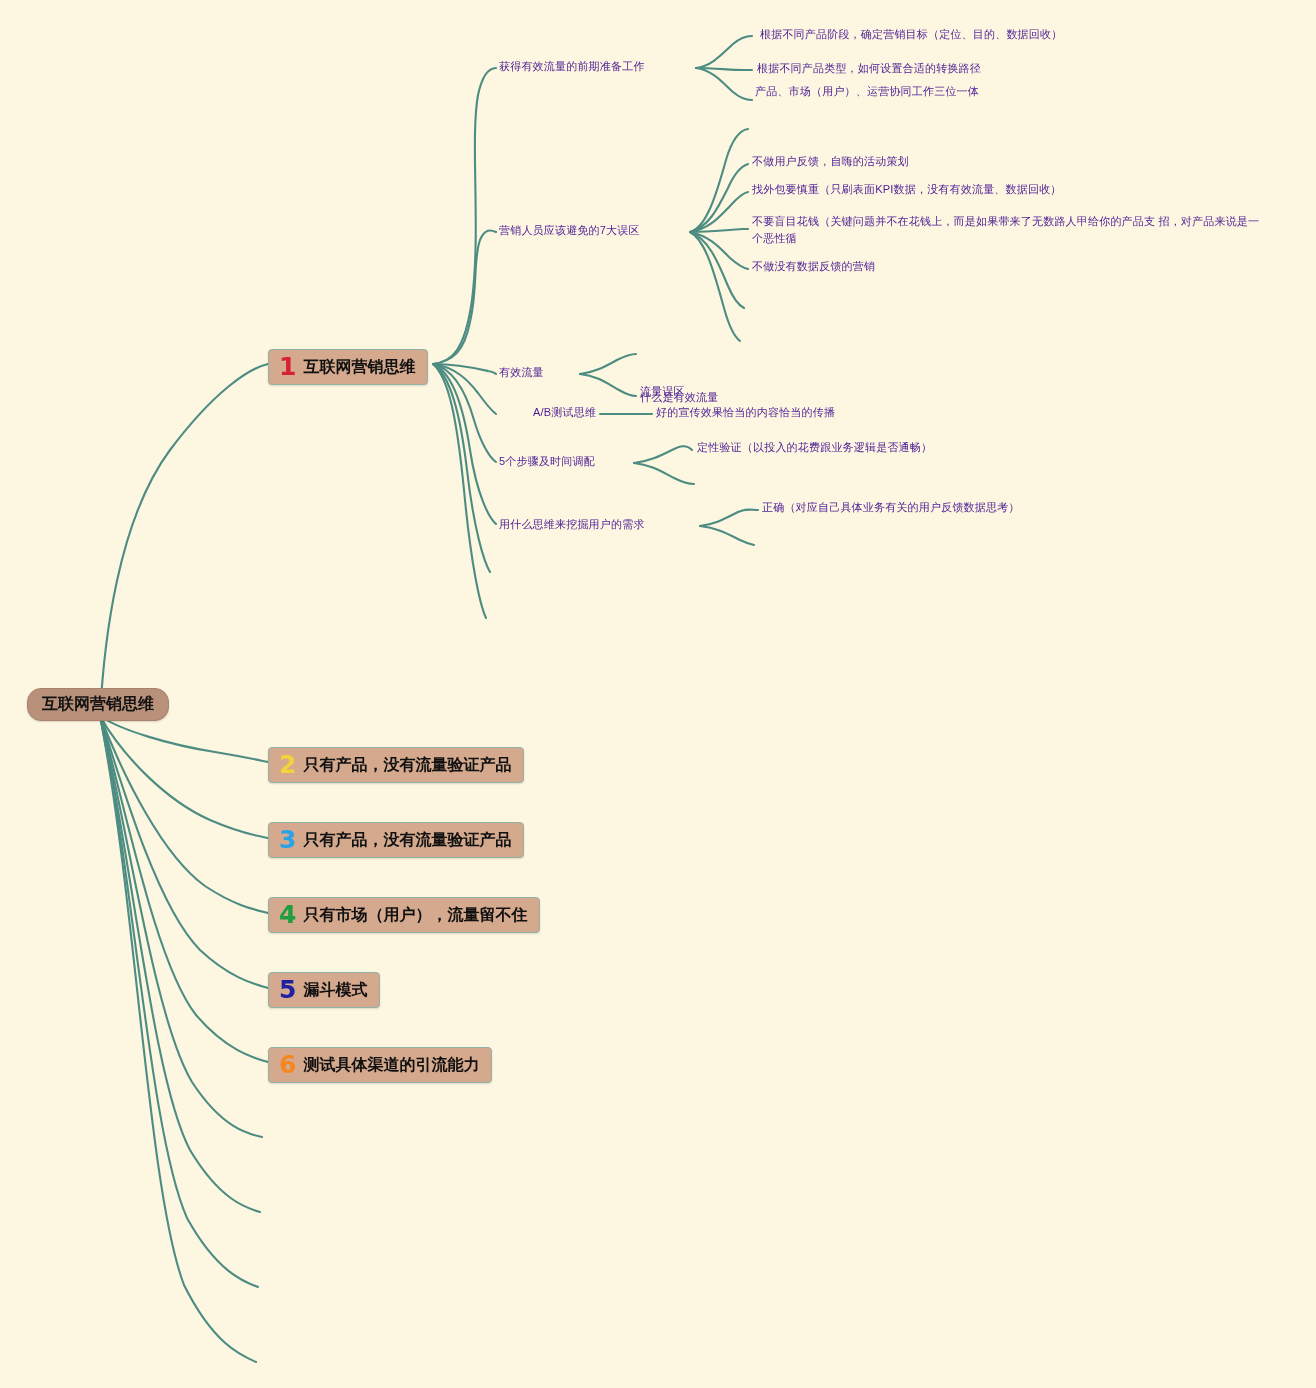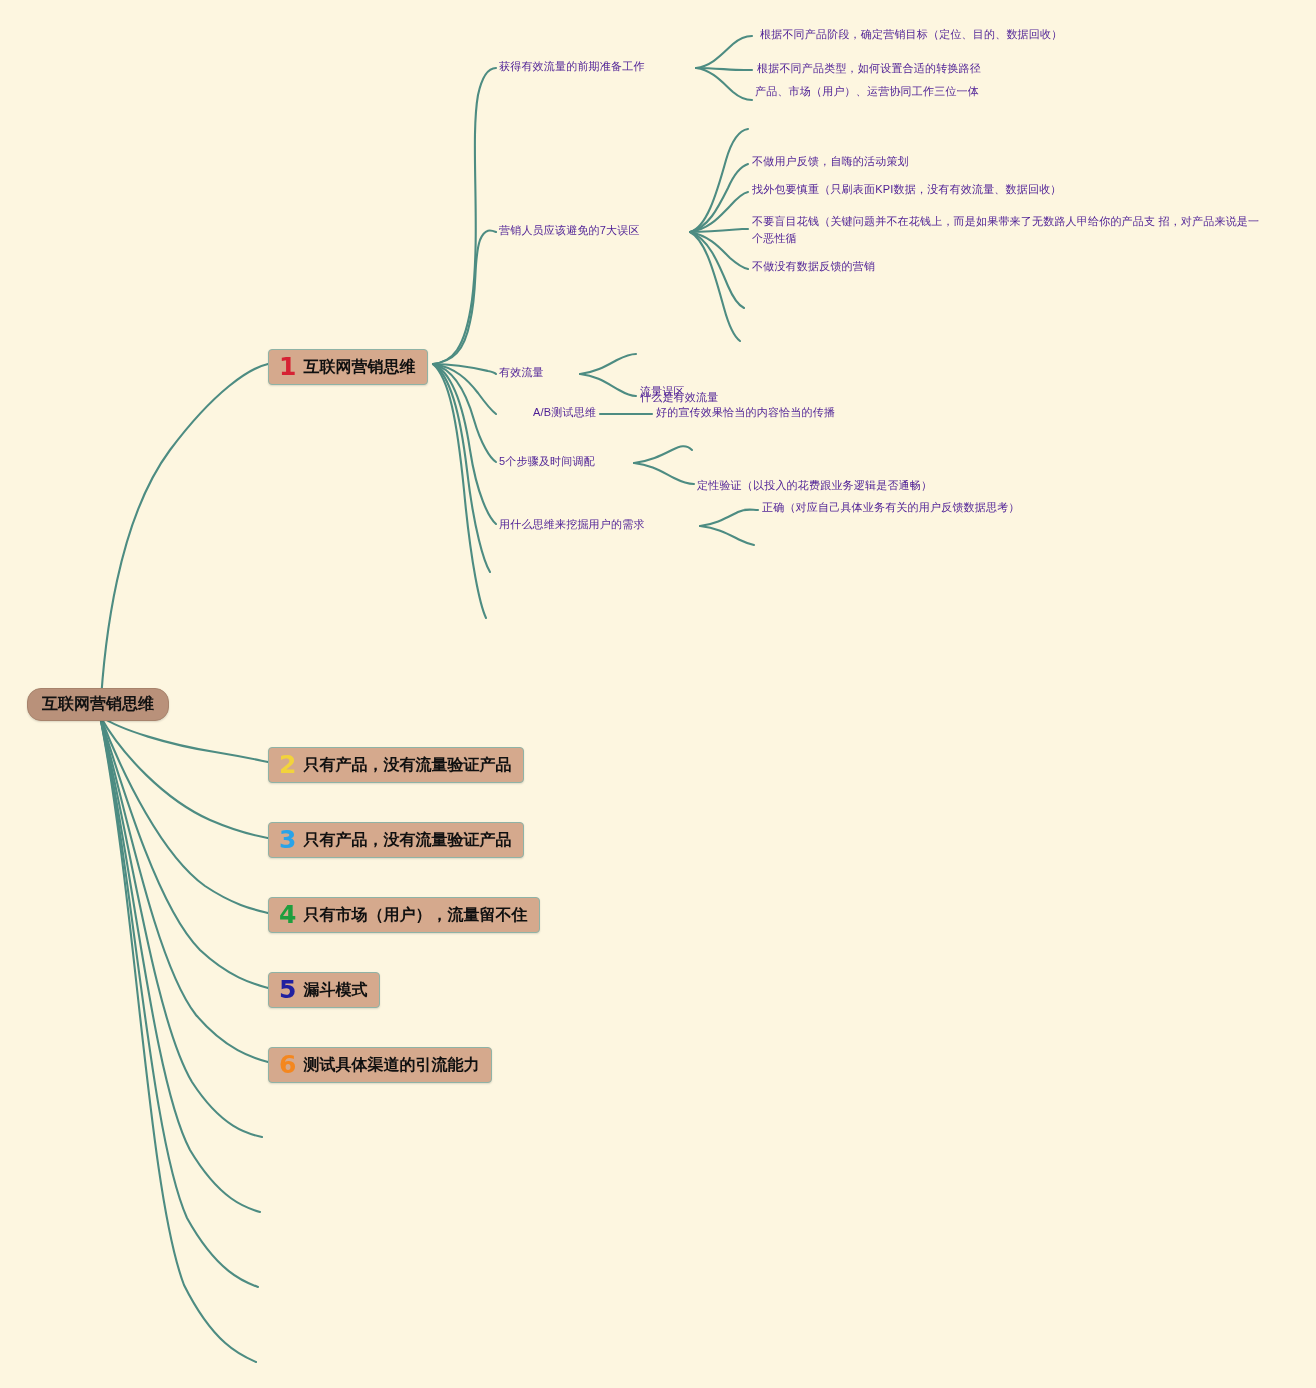--- a/index.html
+++ b/index.html
@@ -177,17 +177,17 @@
   <div class="node leaf" style="left:752px; top:155px;">不做用户反馈，自嗨的活动策划</div>
   <div class="node leaf" style="left:752px; top:183px;">找外包要慎重（只刷表面KPI数据，没有有效流量、数据回收）</div>
   <div class="node leaf two-line" style="left:752px; top:213px; width:510px;">不要盲目花钱（关键问题并不在花钱上，而是如果带来了无数路人甲给你的产品支 招，对产品来说是一个恶性循</div>
   <div class="node leaf" style="left:752px; top:260px;">不做没有数据反馈的营销</div>
 
   <div class="node leaf" style="left:640px; top:353px;margin-top:38px;">什么是有效流量</div>
   <div class="node leaf" style="left:640px; top:385px;">流量误区</div>
 
   <div class="node leaf" style="left:656px; top:406px;">好的宣传效果恰当的内容恰当的传播</div>
 
-  <div class="node leaf" style="left:697px; top:441px;margin-top:38px;">定性验证（以投入的花费跟业务逻辑是否通畅）</div>
+  <div class="node leaf" style="left:697px; top:441px;">定性验证（以投入的花费跟业务逻辑是否通畅）</div>
 
   <div class="node leaf" style="left:762px; top:501px;">正确（对应自己具体业务有关的用户反馈数据思考）</div>
 
 </div>
 
 </body></html>

